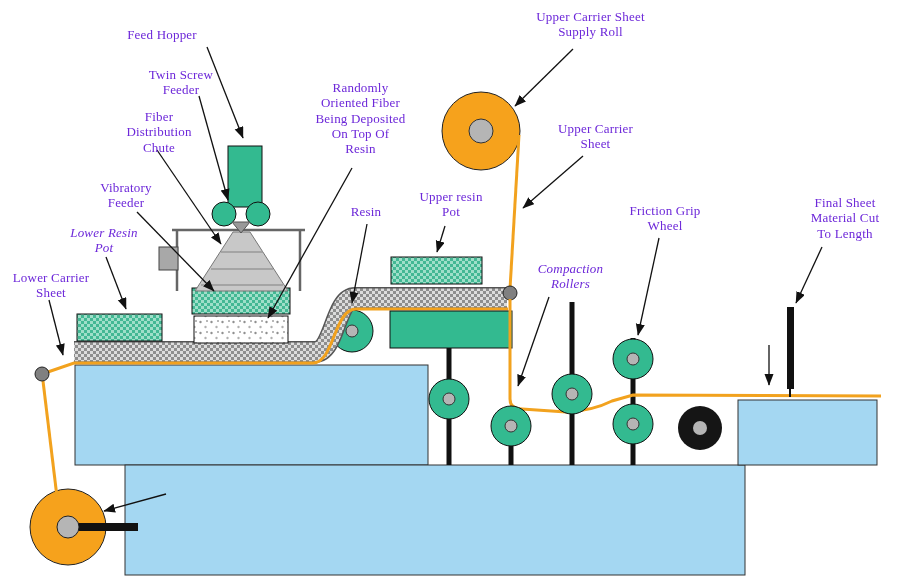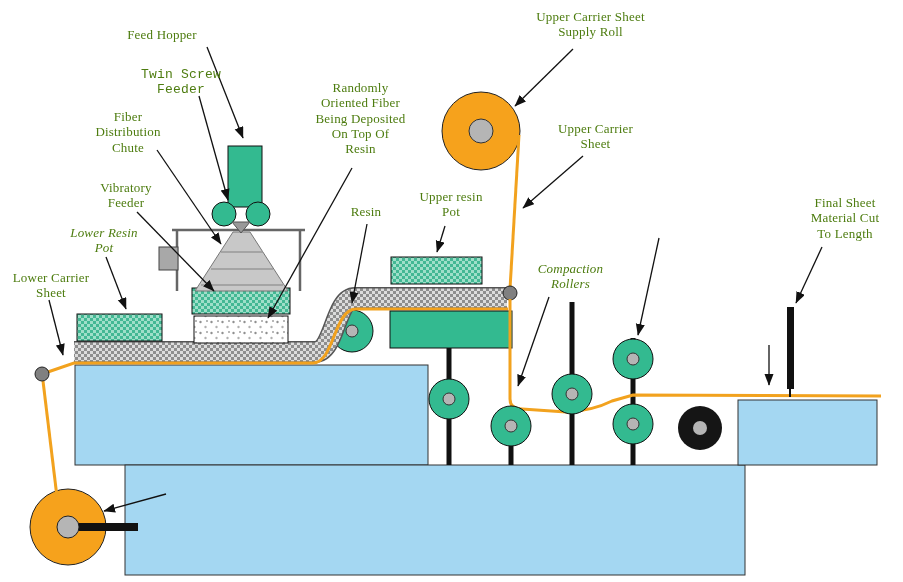--- a/index.html
+++ b/index.html
@@ -2,21 +2,21 @@
 <html><head>
 <meta charset="utf-8">
 <style>
   html,body { margin:0; padding:0; background:#ffffff; }
   .stage {
     position:relative; width:903px; height:582px; background:#ffffff;
     overflow:hidden; font-family:"Liberation Serif", serif;
   }
   .stage svg { position:absolute; left:0; top:0; }
   .label {
-    position:absolute; font-size:13px; line-height:1.18; color:#4d7c0f;
+    position:absolute; font-size:13px; line-height:1.18; color:#6d28d9;
     text-align:center; white-space:pre-line; letter-spacing:0.2px;
   }
 </style>
 </head>
 <body>
 
 <div class="stage">
 
 <svg width="903" height="582" viewBox="0 0 903 582">
   <defs>
@@ -147,23 +147,23 @@
     <line x1="583" y1="156" x2="523" y2="208" marker-end="url(#arrow)"></line>
     <line x1="549" y1="297" x2="518" y2="386" marker-end="url(#arrow)"></line>
     <line x1="659" y1="238" x2="638" y2="335" marker-end="url(#arrow)"></line>
     <line x1="822" y1="247" x2="796" y2="303" marker-end="url(#arrow)"></line>
     <line x1="769" y1="345" x2="769" y2="385" marker-end="url(#arrow)"></line>
     <line x1="166" y1="494" x2="104" y2="511" marker-end="url(#arrow)"></line>
   </g>
 </svg>
 
 <div class="label" style="left:112px; top:27px;  width:100px;">Feed Hopper</div>
-<div class="label" style="left:135px; top:67px;  width:92px;font-family:Liberation Mono, monospace;">Twin Screw
+<div class="label" style="left:135px; top:67px;  width:92px;">Twin Screw
 Feeder</div>
-<div class="label" style="left:82px;  top:109px; width:92px;">Fiber
+<div class="label" style="left:113px;  top:109px; width:92px;">Fiber
 Distribution
 Chute</div>
 <div class="label" style="left:82px;  top:180px; width:88px;">Vibratory
 Feeder</div>
 <div class="label" style="left:58px;  top:225px; width:92px;font-style:italic;">Lower Resin
 Pot</div>
 <div class="label" style="left:4px;   top:270px; width:94px;text-align:center;">Lower Carrier
 Sheet</div>
 <div class="label" style="left:303px; top:80px;  width:115px;">Randomly
 Oriented Fiber
@@ -172,17 +172,19 @@
 Resin</div>
 <div class="label" style="left:337px; top:204px; width:58px;">Resin</div>
 <div class="label" style="left:406px; top:189px; width:90px;">Upper resin
 Pot</div>
 <div class="label" style="left:518px; top:9px;   width:145px;">Upper Carrier Sheet
 Supply Roll</div>
 <div class="label" style="left:538px; top:121px; width:115px;">Upper Carrier
 Sheet</div>
 <div class="label" style="left:523px; top:261px; width:95px;font-style:italic;">Compaction
 Rollers</div>
+<div class="label" style="left:616px; top:203px; width:98px;">Friction Grip
+Wheel</div>
 <div class="label" style="left:792px; top:195px; width:106px;">Final Sheet
 Material Cut
 To Length</div>
 
 </div>
 
 </body></html>

